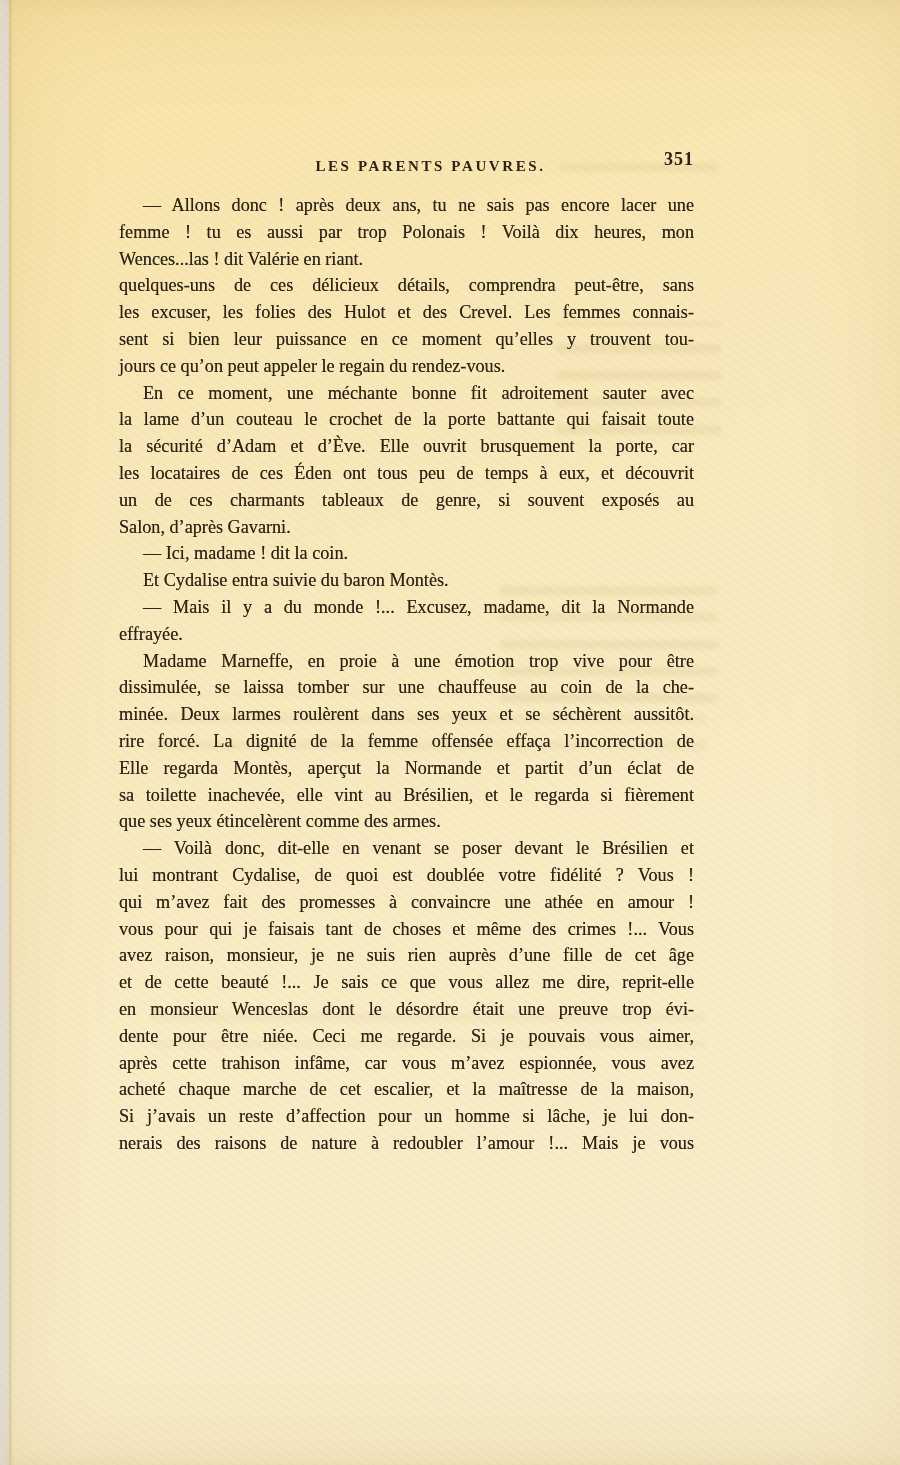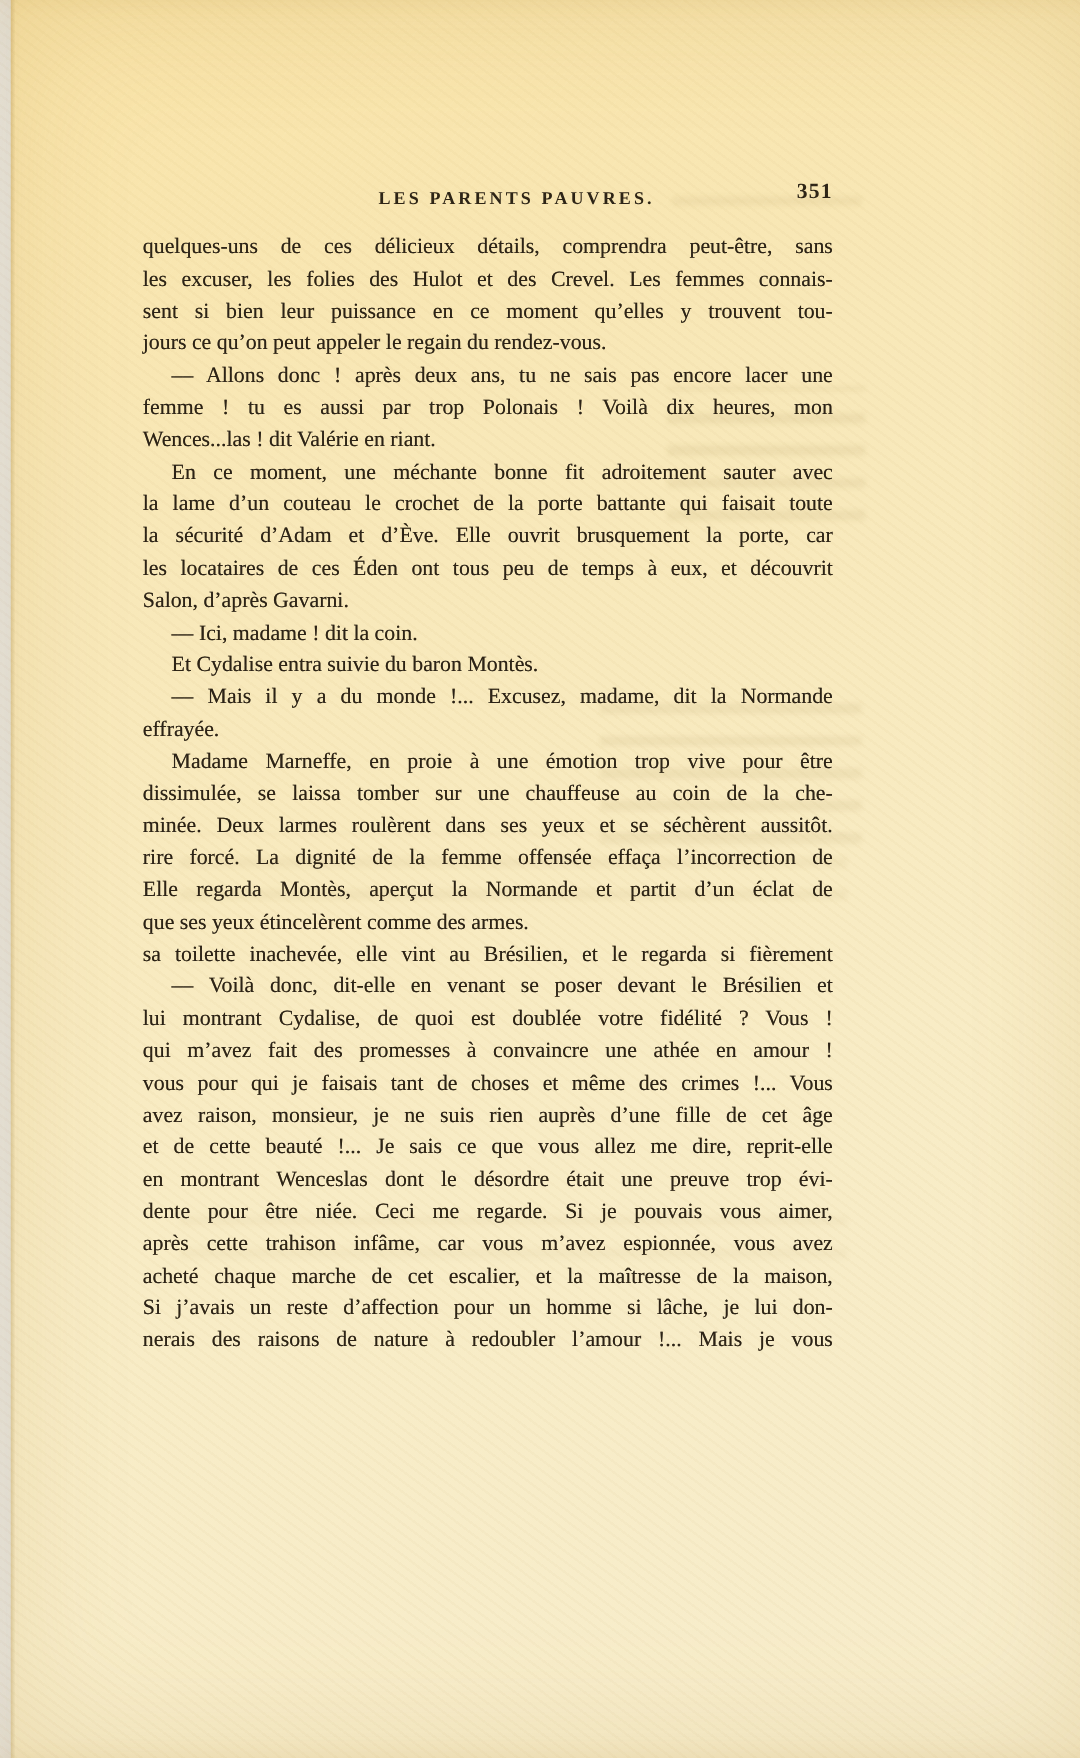--- a/index.html
+++ b/index.html
@@ -84,64 +84,65 @@
   <div class="bleed b3"></div>
   <div class="bleed b5"></div>
 
   <div class="column">
     <div class="runhead">
       <span class="runhead-title">LES PARENTS PAUVRES.</span>
       <span class="runhead-number">351</span>
     </div>
     <div class="body-text">
         <div class="para">
+          <div class="line first">— Allons donc ! après deux ans, tu ne sais pas encore lacer une</div>
+          <div class="line">femme ! tu es aussi par trop Polonais ! Voilà dix heures, mon</div>
+          <div class="line last">Wences...las ! dit Valérie en riant.</div>
+        </div>
+        <div class="para">
           <div class="line">quelques-uns de ces délicieux détails, comprendra peut-être, sans</div>
           <div class="line">les excuser, les folies des Hulot et des Crevel. Les femmes connais-</div>
           <div class="line">sent si bien leur puissance en ce moment qu’elles y trouvent tou-</div>
           <div class="line last">jours ce qu’on peut appeler le regain du rendez-vous.</div>
         </div>
         <div class="para">
-          <div class="line first">— Allons donc ! après deux ans, tu ne sais pas encore lacer une</div>
-          <div class="line">femme ! tu es aussi par trop Polonais ! Voilà dix heures, mon</div>
-          <div class="line last">Wences...las ! dit Valérie en riant.</div>
-        </div>
-        <div class="para">
           <div class="line first">En ce moment, une méchante bonne fit adroitement sauter avec</div>
           <div class="line">la lame d’un couteau le crochet de la porte battante qui faisait toute</div>
           <div class="line">la sécurité d’Adam et d’Ève. Elle ouvrit brusquement la porte, car</div>
           <div class="line">les locataires de ces Éden ont tous peu de temps à eux, et découvrit</div>
+          <div class="line">un de ces charmants tableaux de genre, si souvent exposés au</div>
           <div class="line last">Salon, d’après Gavarni.</div>
         </div>
         <div class="para">
           <div class="line first last">— Ici, madame ! dit la coin.</div>
         </div>
         <div class="para">
           <div class="line first last">Et Cydalise entra suivie du baron Montès.</div>
         </div>
         <div class="para">
           <div class="line first">— Mais il y a du monde !... Excusez, madame, dit la Normande</div>
           <div class="line last">effrayée.</div>
         </div>
         <div class="para">
           <div class="line first">Madame Marneffe, en proie à une émotion trop vive pour être</div>
           <div class="line">dissimulée, se laissa tomber sur une chauffeuse au coin de la che-</div>
           <div class="line">minée. Deux larmes roulèrent dans ses yeux et se séchèrent aussitôt.</div>
           <div class="line">rire forcé. La dignité de la femme offensée effaça l’incorrection de</div>
           <div class="line">Elle regarda Montès, aperçut la Normande et partit d’un éclat de</div>
+          <div class="line">sa toilette inachevée, elle vint au Brésilien, et le regarda si fièrement</div>
           <div class="line last">que ses yeux étincelèrent comme des armes.</div>
-          <div class="line">sa toilette inachevée, elle vint au Brésilien, et le regarda si fièrement</div>
         </div>
         <div class="para">
           <div class="line first">— Voilà donc, dit-elle en venant se poser devant le Brésilien et</div>
           <div class="line">lui montrant Cydalise, de quoi est doublée votre fidélité ? Vous !</div>
           <div class="line">qui m’avez fait des promesses à convaincre une athée en amour !</div>
           <div class="line">vous pour qui je faisais tant de choses et même des crimes !... Vous</div>
           <div class="line">avez raison, monsieur, je ne suis rien auprès d’une fille de cet âge</div>
           <div class="line">et de cette beauté !... Je sais ce que vous allez me dire, reprit-elle</div>
-          <div class="line">en montrant Wenceslas dont le désordre était une preuve trop évi-</div>
+          <div class="line">en monsieur Wenceslas dont le désordre était une preuve trop évi-</div>
           <div class="line">dente pour être niée. Ceci me regarde. Si je pouvais vous aimer,</div>
           <div class="line">après cette trahison infâme, car vous m’avez espionnée, vous avez</div>
           <div class="line">acheté chaque marche de cet escalier, et la maîtresse de la maison,</div>
           <div class="line">Si j’avais un reste d’affection pour un homme si lâche, je lui don-</div>
           <div class="line">nerais des raisons de nature à redoubler l’amour !... Mais je vous</div>
         </div>
       </div>
   </div>
 
   <div class="grain"></div>

